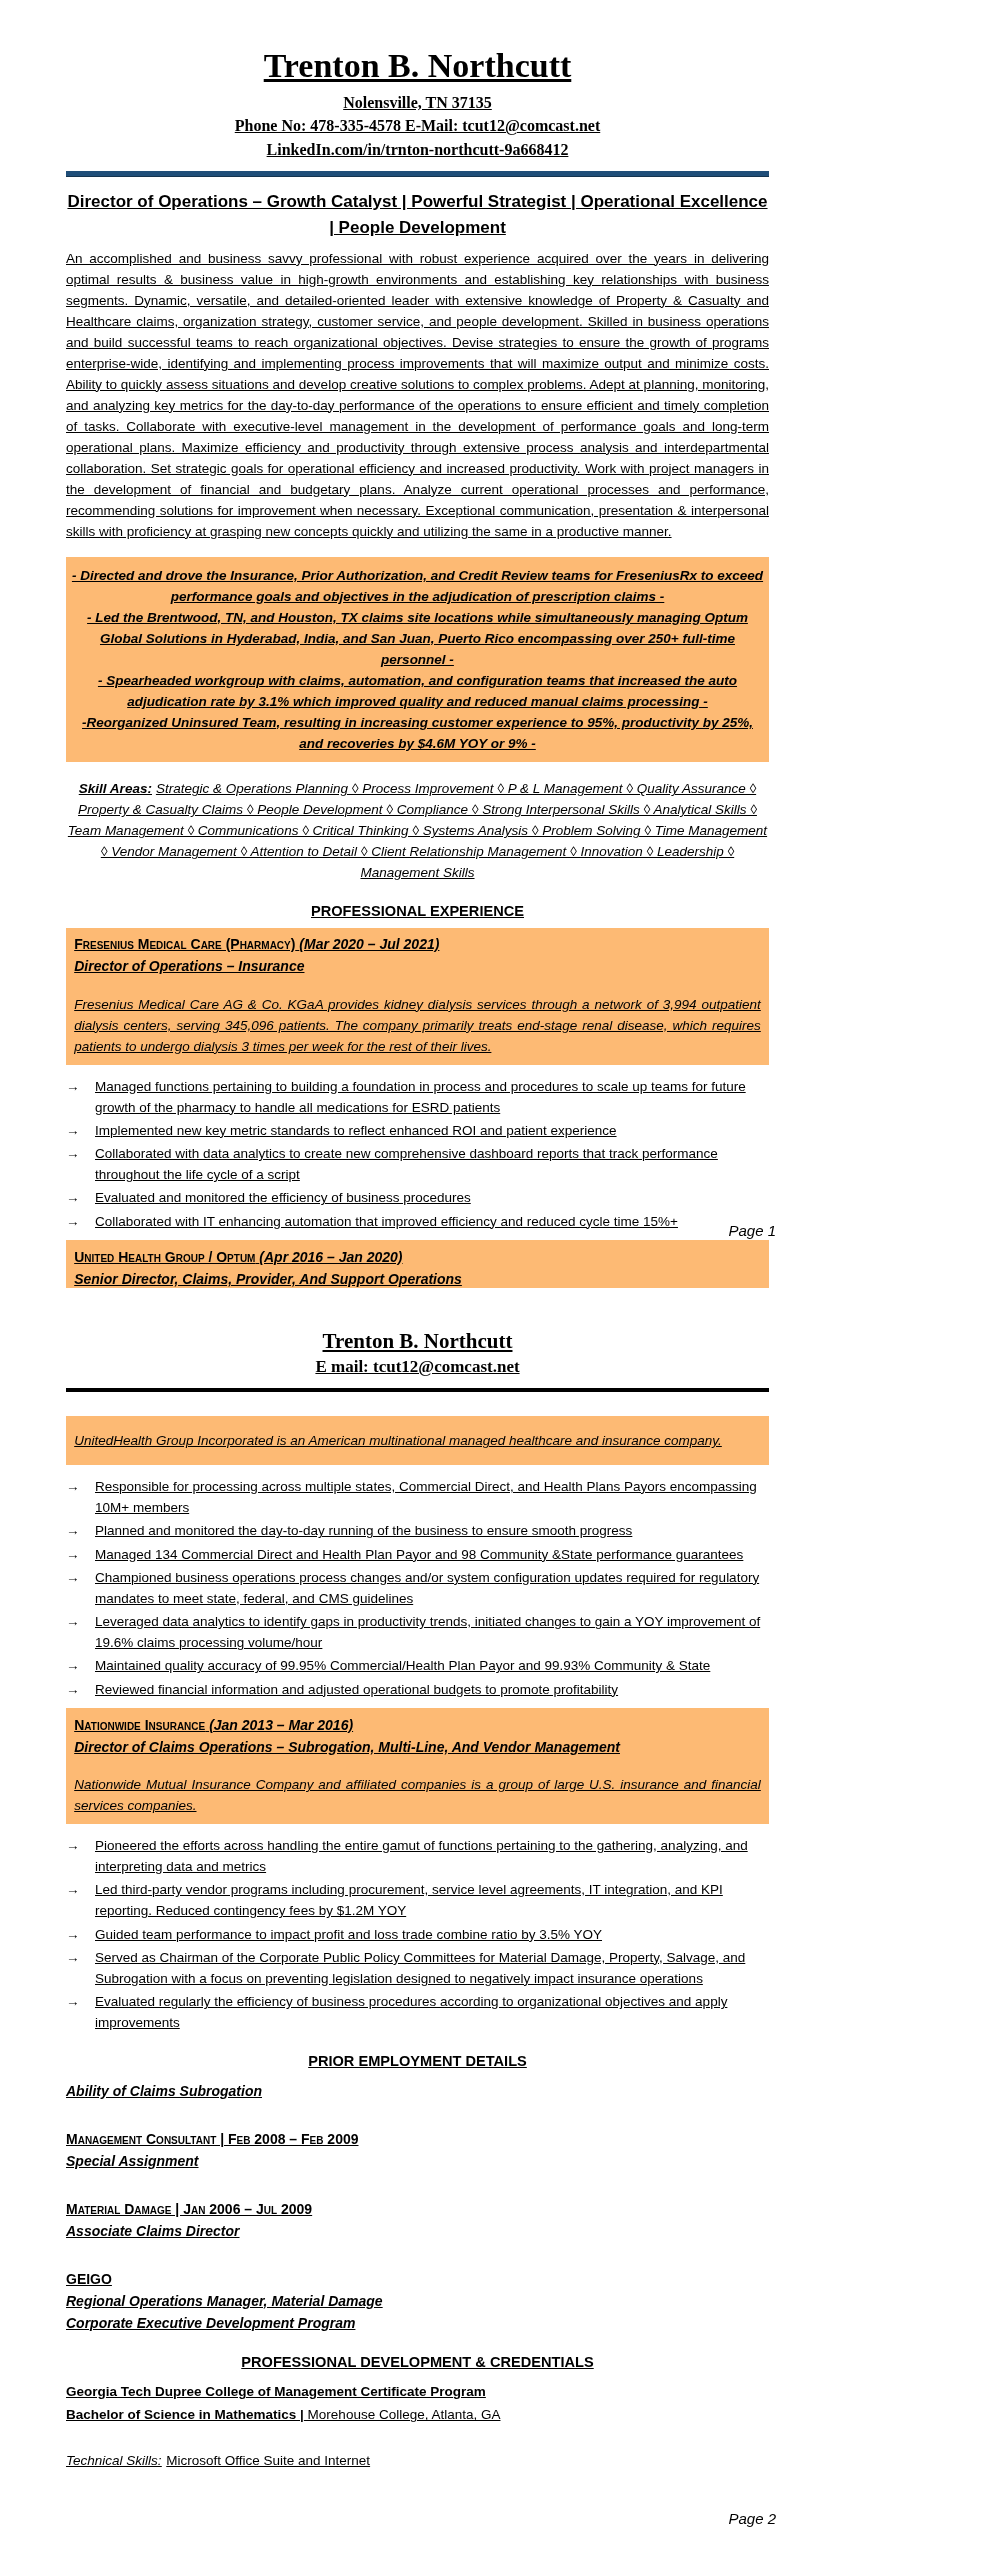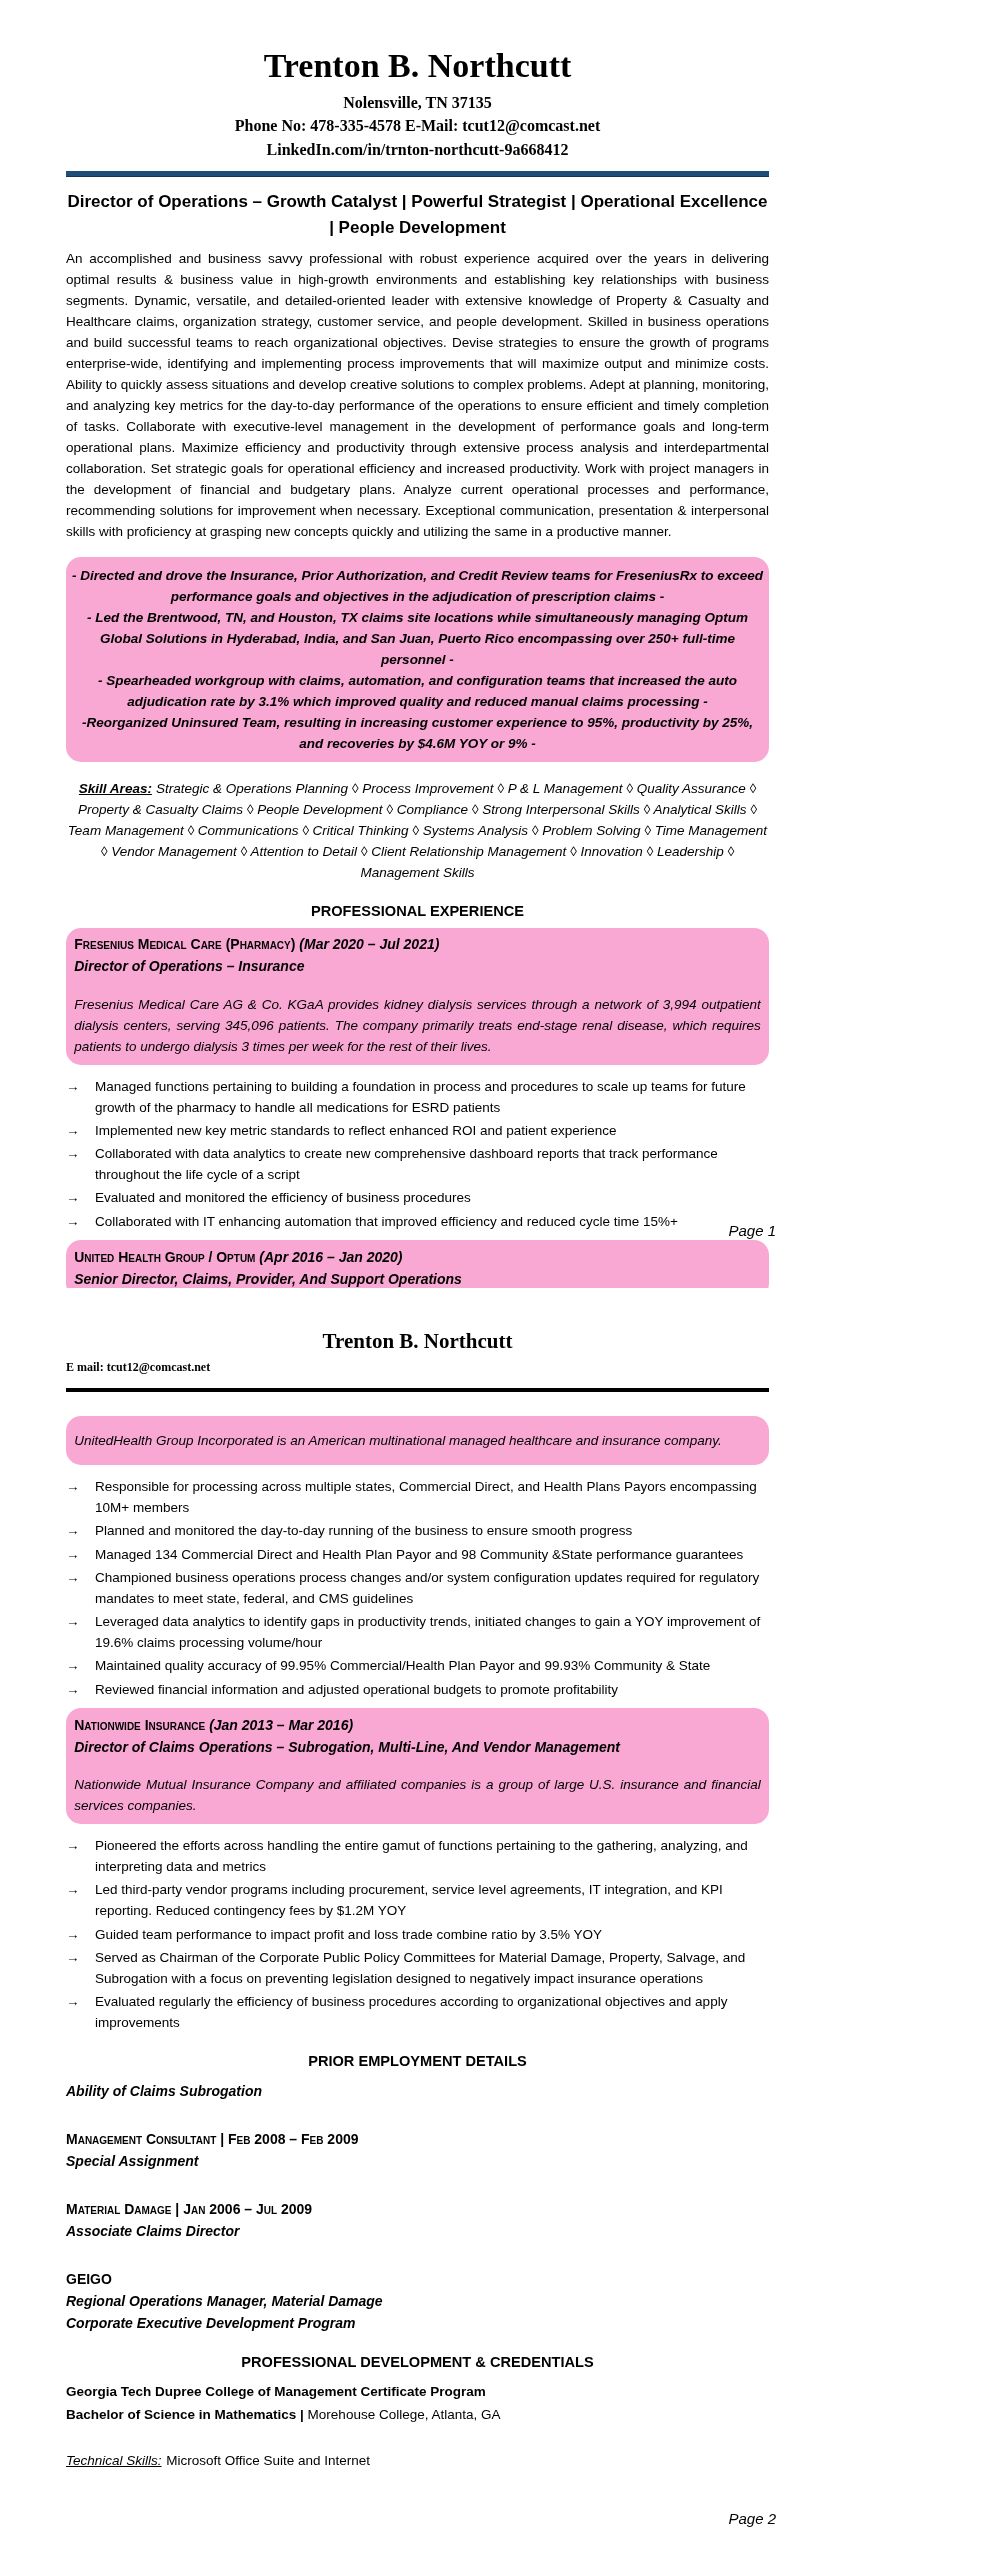--- a/index.html
+++ b/index.html
@@ -8,20 +8,21 @@
     font-family:"Liberation Sans", sans-serif;
     color:#000000;
     -webkit-font-smoothing:antialiased;
   }
   .page{
     position:relative;
     width:835px;
     height:1288px;
     background:#ffffff;
     overflow:hidden;
+    text-decoration:underline;
   }
   .content{margin:0 66px;}
 
   
   .name1{
     font-family:"Liberation Serif", serif;
     font-weight:bold;
     font-size:34px;
     text-align:center;
     padding-top:46px;
@@ -56,21 +57,21 @@
     margin-top:11.7px;
   }
 
   
   .summary{
     font-size:13.5px;
     line-height:21px;
     text-align:justify;
     margin:7px 0 0 0;
   }
-  .gray-box{background:#f9a8d4;border-radius:15px;}
+  .gray-box{background:#fdba74;}
 
   .highlights{
     margin-top:15px;
     padding:8.2px 5.9px;
   }
   .highlights p{
     margin:0;
     font-size:13.5px;
     line-height:21px;
     font-weight:bold;
@@ -202,21 +203,22 @@
     font-family:"Liberation Serif", serif;
     font-weight:bold;
     font-size:21px;
     text-align:center;
     padding-top:41px;
     line-height:1.2;
   }
   .email2{
     font-family:"Liberation Serif", serif;
     font-weight:bold;
-    font-size:12px;
+    font-size:17px;
+    text-align:center;
     line-height:26px;
   }
 </style>
 </head>
 <body>
 
 <div class="page">
   <div class="content">
 
     <div class="name1">Trenton B. Northcutt</div>

